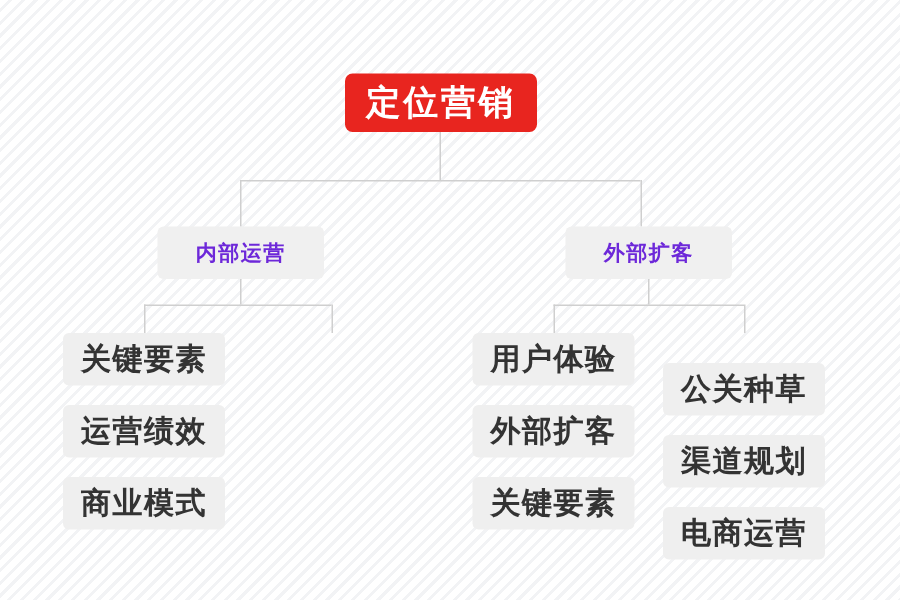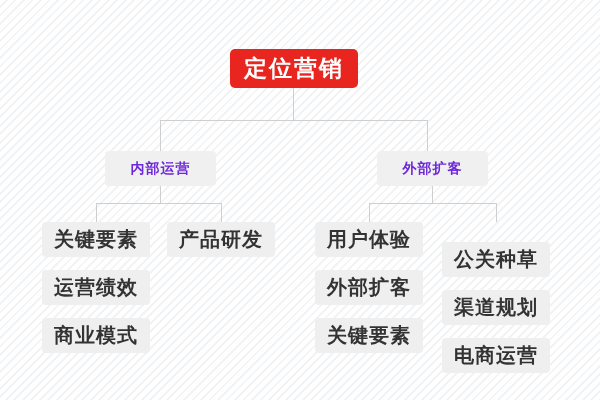--- a/index.html
+++ b/index.html
@@ -109,21 +109,20 @@
   <div class="line v" style="left:369px; top:203px; height:19px;"></div>
   <div class="line v" style="left:496px; top:203px; height:19px;"></div>
 
   <div class="node node-root">定位营销</div>
 
   <div class="node node-branch left">内部运营</div>
 
   <div class="node node-branch right">外部扩客</div>
 
   <div class="node node-leaf col-1 row-1">关键要素</div>
-  <div class="node node-leaf col-2 row-1">产品研发</div>
   <div class="node node-leaf col-1 row-2">运营绩效</div>
   <div class="node node-leaf col-1 row-3">商业模式</div>
 
   <div class="node node-leaf col-3 row-1">用户体验</div>
   <div class="node node-leaf col-4 row-1">公关种草</div>
   <div class="node node-leaf col-3 row-2">外部扩客</div>
   <div class="node node-leaf col-4 row-2">渠道规划</div>
   <div class="node node-leaf col-3 row-3">关键要素</div>
   <div class="node node-leaf col-4 row-3">电商运营</div>
 

